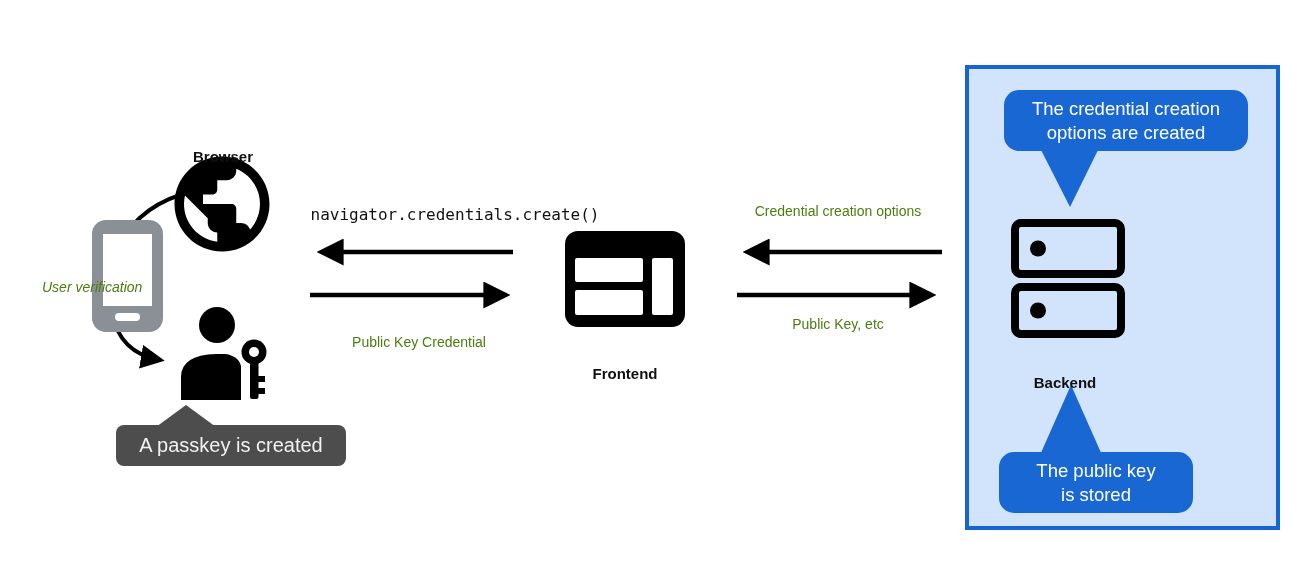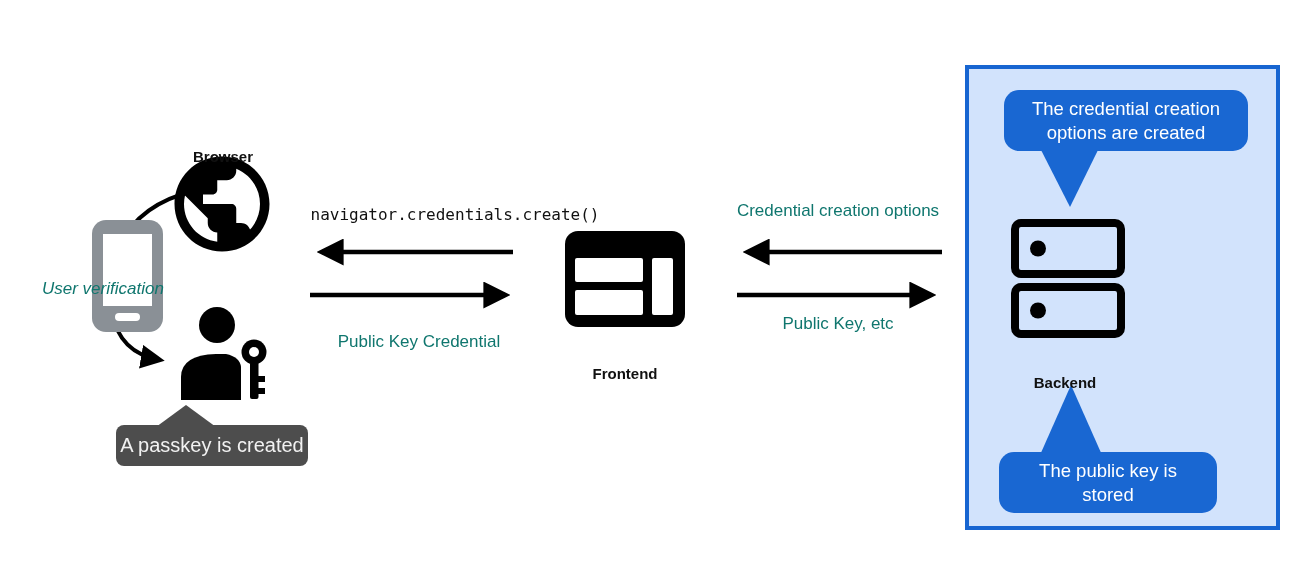--- a/index.html
+++ b/index.html
@@ -1,35 +1,35 @@
 <!DOCTYPE html>
 <html><head>
 <meta charset="utf-8">
 <style>
   html,body{margin:0;padding:0;background:#fff;}
   #stage{
     position:relative;width:1310px;height:568px;background:#ffffff;overflow:hidden;
     font-family:"Liberation Sans", sans-serif;color:#202124;
   }
   .abs{position:absolute;}
-  .label{font-size:17px;color:#0f766e;white-space:nowrap;}
+  .label{font-size:14px;color:#4d7c0f;white-space:nowrap;}
   .label-bold{font-size:15px;font-weight:700;color:#111;white-space:nowrap;margin-top:25px;}
   .centered{transform:translate(-50%,-50%);}
   .code{font-family:"DejaVu Sans Mono", monospace;font-size:16px;color:#111;white-space:nowrap;margin-left:8px;}
   .panel{
     left:965px;top:65px;width:315px;height:465px;box-sizing:border-box;
     background:#d2e3fc;border:4px solid #1765d1;z-index:1;
   }
   .blue-callout{
     background:#1967d2;color:#fff;border-radius:15px;z-index:4;
     display:flex;align-items:center;justify-content:center;text-align:center;
     font-size:18.5px;line-height:24px;
   }
   .gray-callout{
-    left:116px;top:425px;width:192px;height:41px;border-radius:8px;
+    left:116px;top:425px;width:230px;height:41px;border-radius:8px;
     background:#4d4d4d;color:#f1f1f1;font-size:20px;z-index:4;
     display:flex;align-items:center;justify-content:center;white-space:nowrap;
   }
   .overlay-svg{left:0;top:0;z-index:2;}
   .icon{z-index:3;}
   .txt{z-index:5;}
 </style>
 </head>
 <body>
 
@@ -99,17 +99,17 @@
   <div class="abs txt label centered" style="left:838px;top:211px;">Credential creation options</div>
   <div class="abs txt label centered" style="left:838px;top:324px;">Public Key, etc</div>
   <div class="abs txt label-bold centered" style="left:1065px;top:357px;">Backend</div>
 
   <div class="abs gray-callout">
     <span>A passkey is created</span>
   </div>
   <div class="abs blue-callout" style="left:996px;top:90px;width:244px;height:61px;padding:0 12px;box-sizing:border-box;margin-left:8px;">
     <span>The credential creation options are created</span>
   </div>
-  <div class="abs blue-callout" style="left:999px;top:452px;width:218px;height:61px;padding:0 35px;box-sizing:border-box;">
+  <div class="abs blue-callout" style="left:999px;top:452px;width:194px;height:61px;padding:0 35px;box-sizing:border-box;">
     <span>The public key is stored</span>
   </div>
 
 </div>
 
 </body></html>

